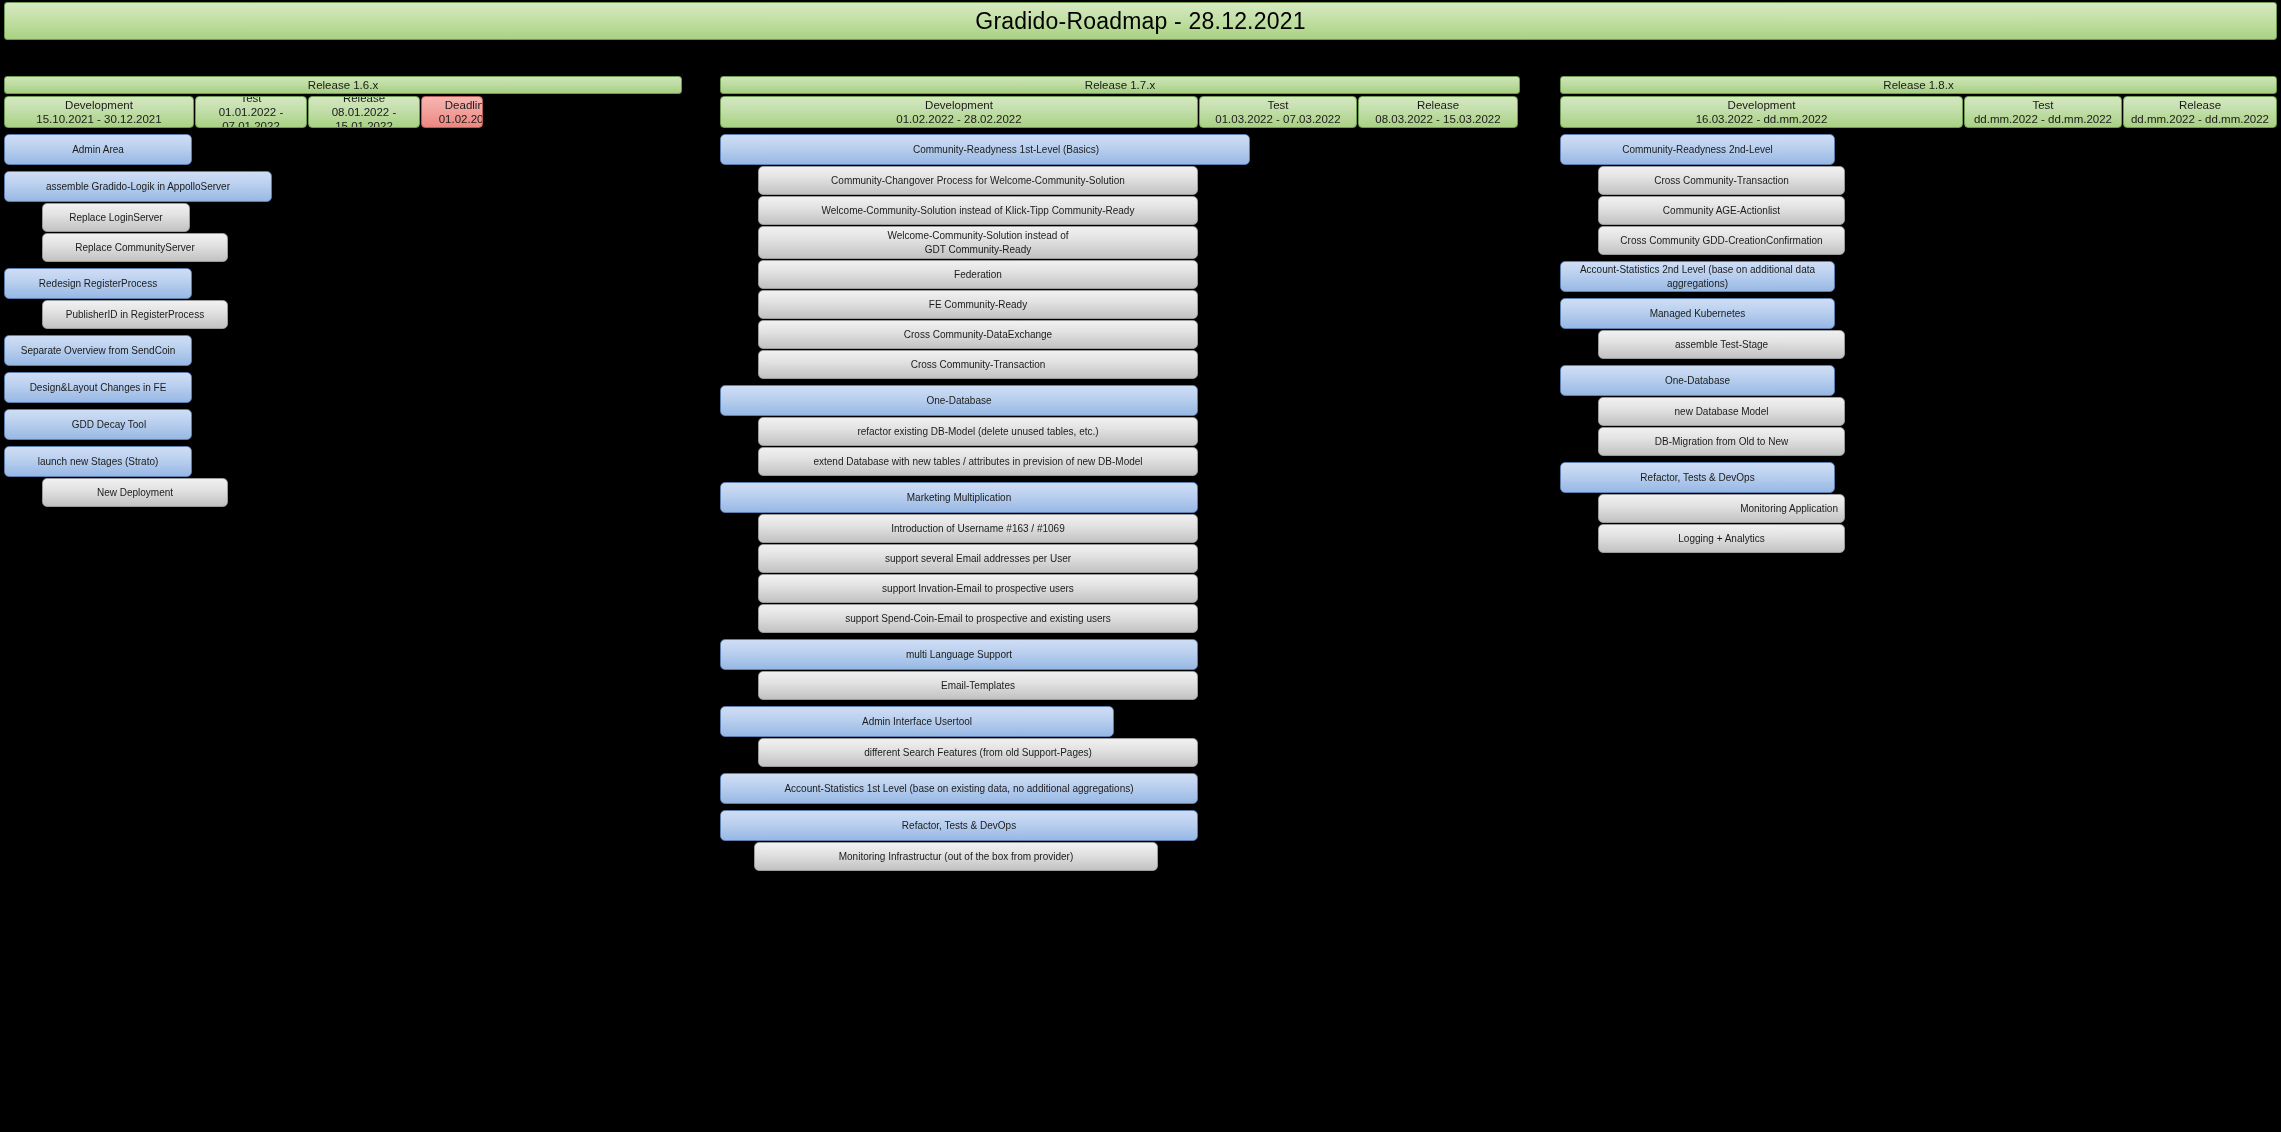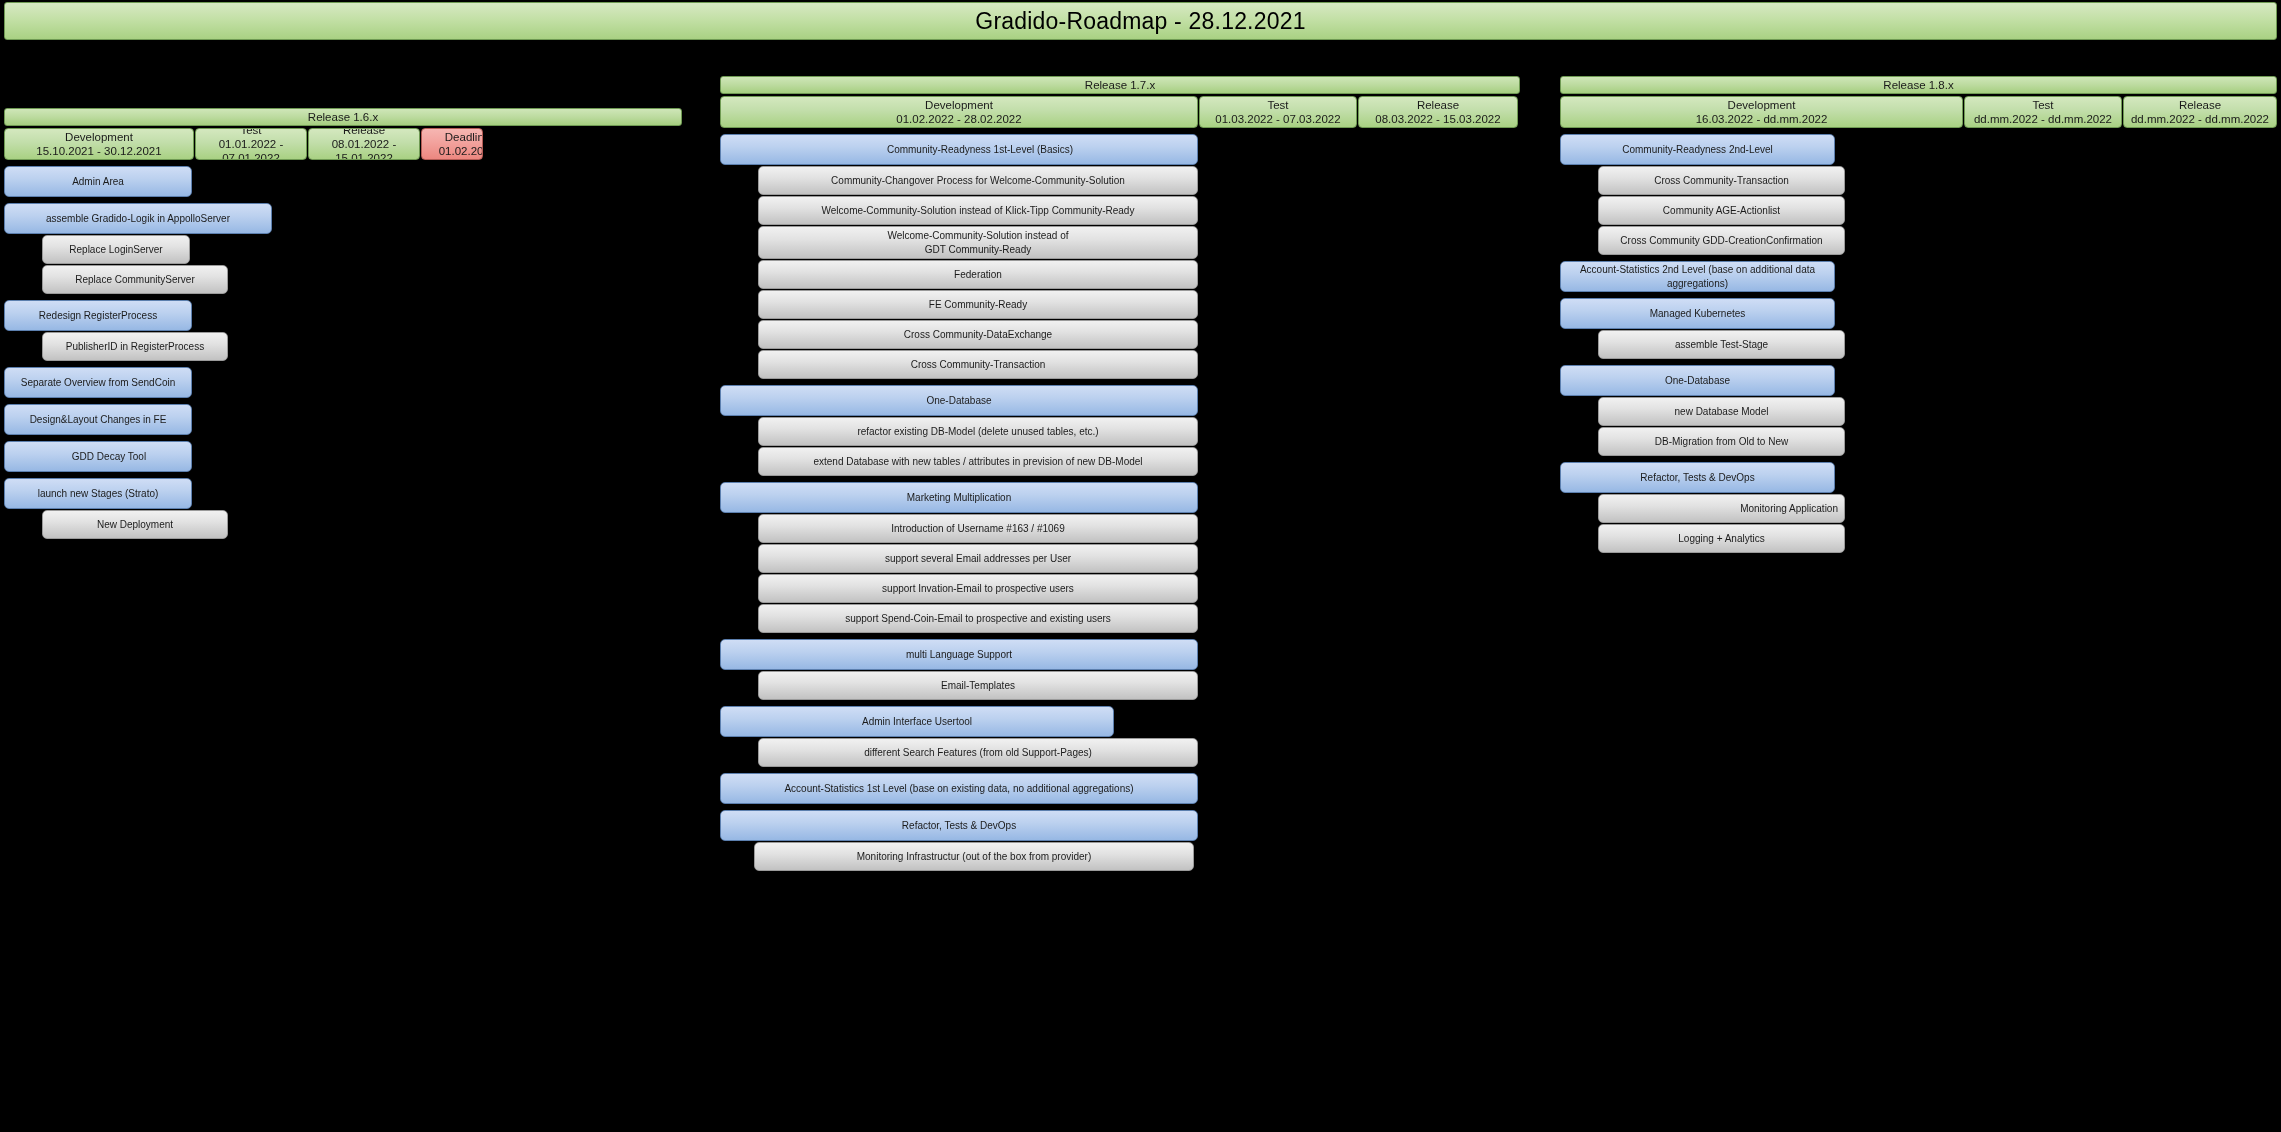--- a/index.html
+++ b/index.html
@@ -43,21 +43,21 @@
     position: absolute;
     left: 0;
     top: 76px;
     width: 2281px;
     height: 1056px;
   }
   .column {
     position: absolute;
     top: 0;
   }
-  .col-0 { left: 4px;    width: 678px; margin-top: 32px; }
+  .col-0 { left: 4px;    width: 678px; }
   .col-1 { left: 720px;  width: 800px; }
   .col-2 { left: 1560px; width: 717px; }
 
   
   .release-header {
     width: 100%;
     height: 18px;
     border: 1px solid #6f9a53;
     border-radius: 3px;
     box-sizing: border-box;
@@ -208,21 +208,21 @@
         <div class="phase" style="width: 158px;">
           <span>Test</span>
           <span>01.03.2022 - 07.03.2022</span>
         </div>
         <div class="phase" style="width: 160px;">
           <span>Release</span>
           <span>08.03.2022 - 15.03.2022</span>
         </div>
       </div>
       <div class="tasks">
-        <div class="task epic first" style="width: 478px; padding-left: 48px;">
+        <div class="task epic first" style="width: 530px; padding-left: 48px;">
           <span class="label">Community-Readyness 1st-Level (Basics)</span>
         </div>
         <div class="task sub indent-1" style="width: 440px;">
           <span class="label">Community-Changover Process for Welcome-Community-Solution</span>
         </div>
         <div class="task sub indent-1" style="width: 440px;">
           <span class="label">Welcome-Community-Solution instead of Klick-Tipp Community-Ready</span>
         </div>
         <div class="task sub tall indent-1" style="width: 440px;">
           <span class="label">Welcome-Community-Solution instead of
@@ -275,21 +275,21 @@
         </div>
         <div class="task sub indent-1" style="width: 440px;">
           <span class="label">different Search Features (from old Support-Pages)</span>
         </div>
         <div class="task epic" style="width: 478px;">
           <span class="label">Account-Statistics 1st Level (base on existing data, no additional aggregations)</span>
         </div>
         <div class="task epic" style="width: 478px;">
           <span class="label">Refactor, Tests &amp; DevOps</span>
         </div>
-        <div class="task sub indent-1" style="width: 440px; margin-left: 34px;">
+        <div class="task sub indent-1" style="width: 404px; margin-left: 34px;">
           <span class="label">Monitoring Infrastructur (out of the box from provider)</span>
         </div>
       </div>
     </div>
     <div class="column col-2">
       <div class="release-header">Release 1.8.x</div>
       <div class="phase-row">
         <div class="phase" style="width: 403px;">
           <span>Development</span>
           <span>16.03.2022 - dd.mm.2022</span>

